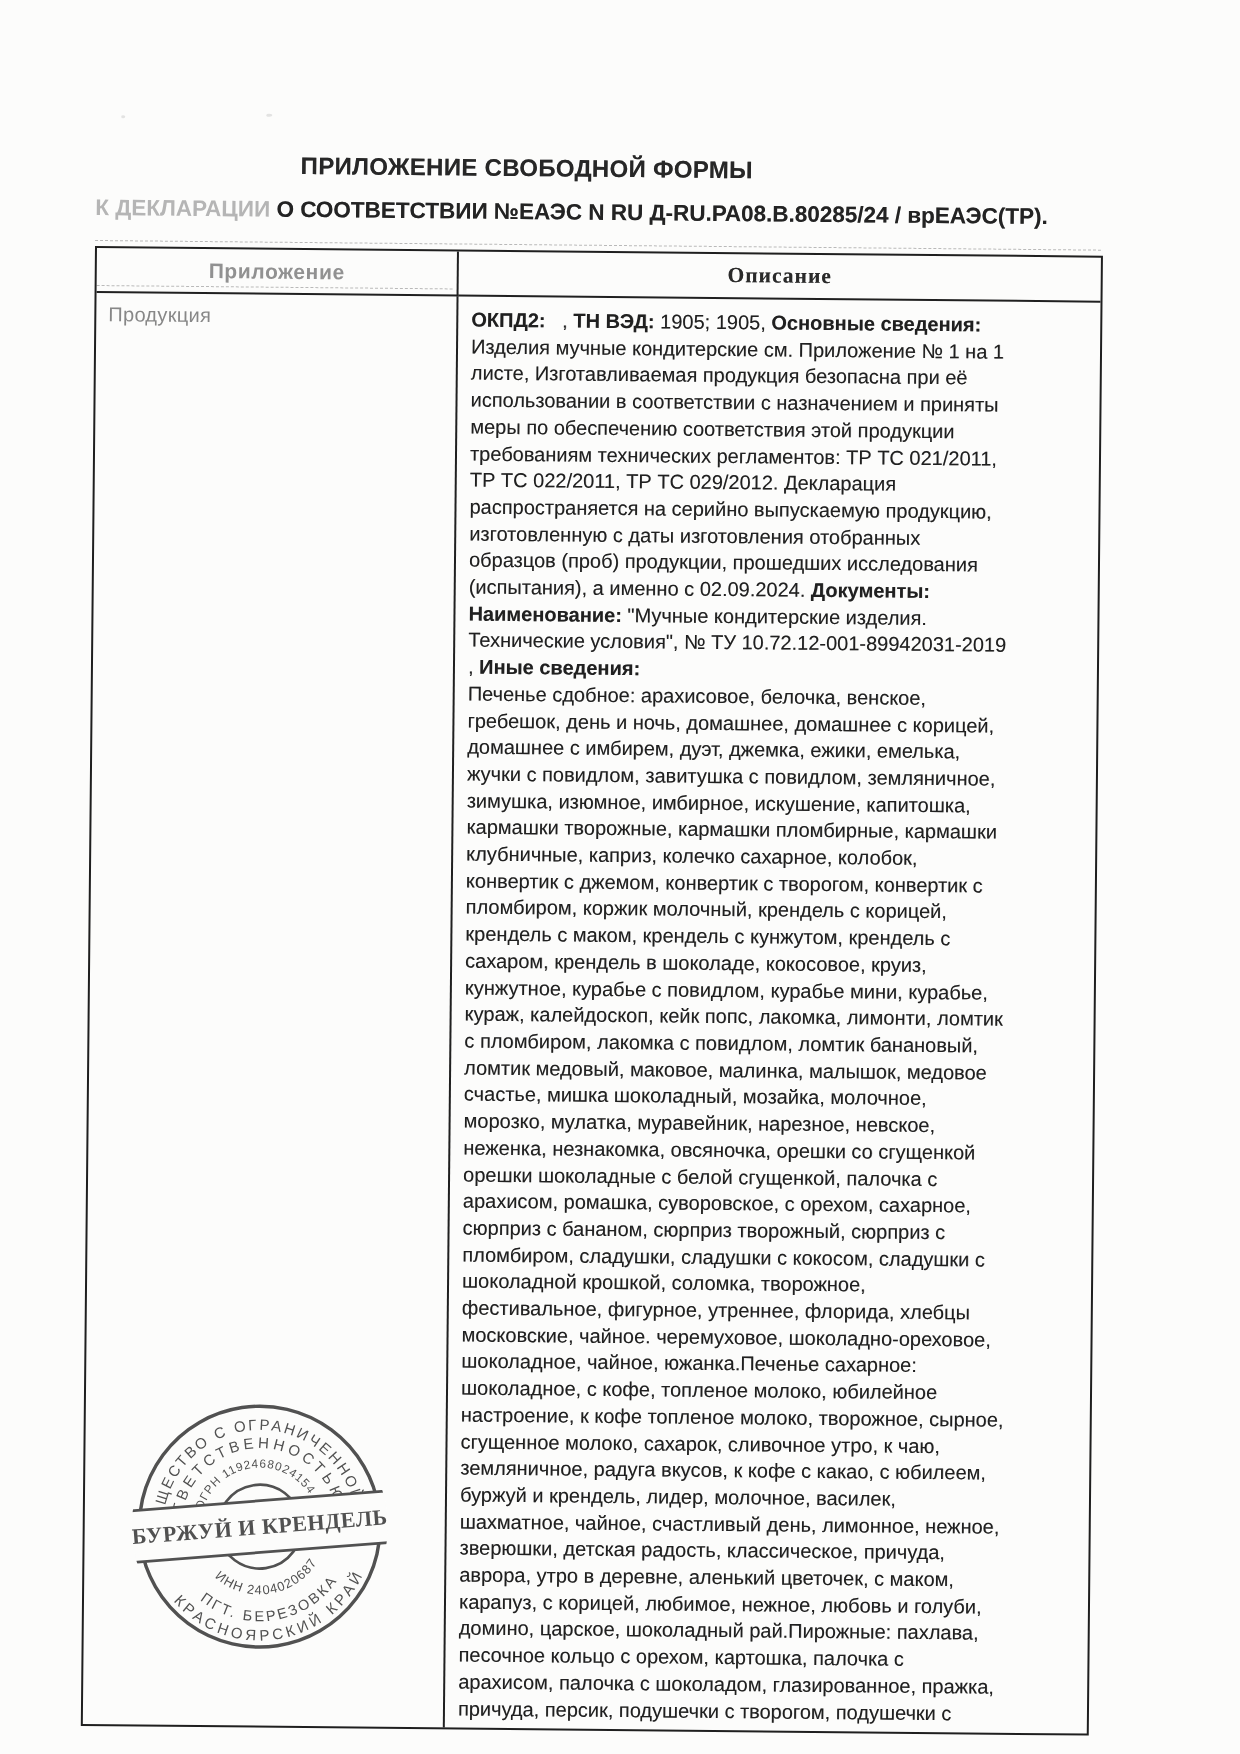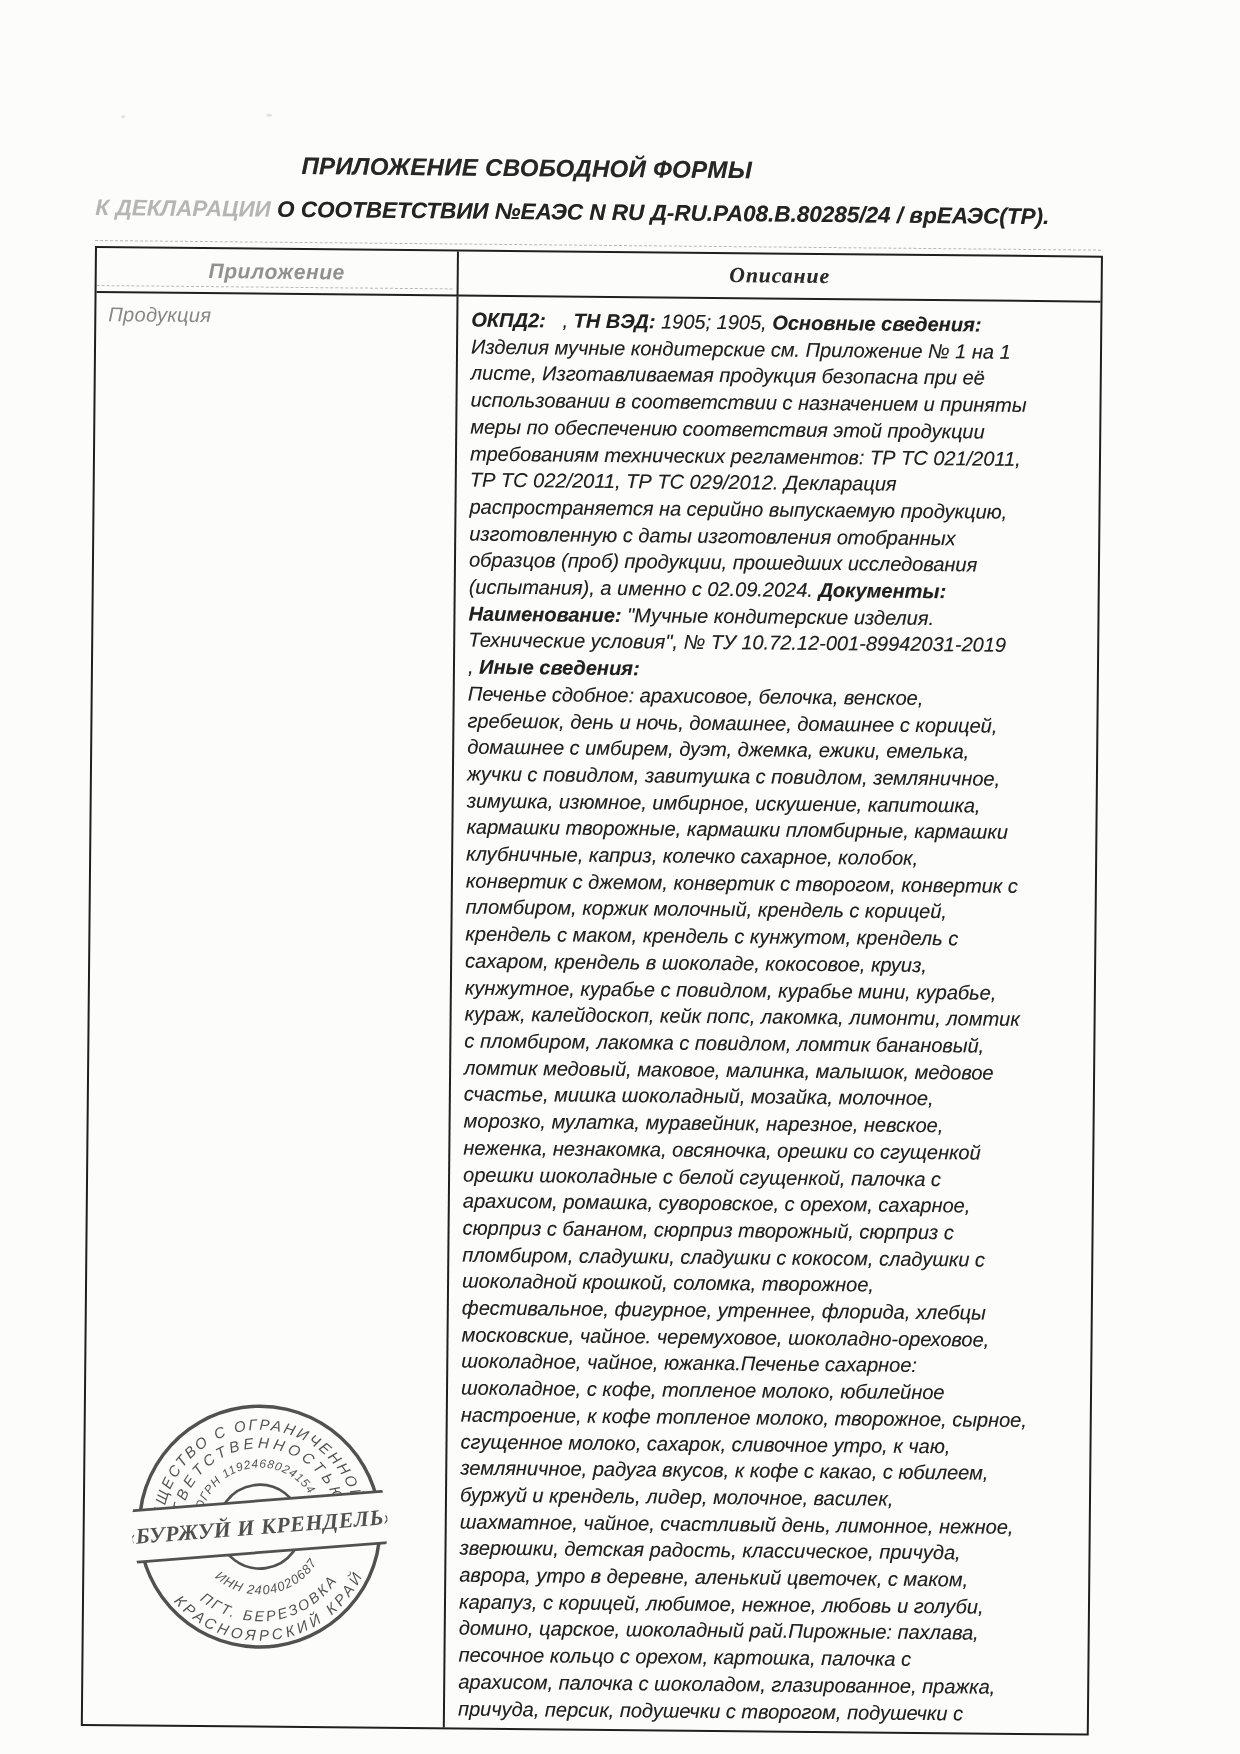--- a/index.html
+++ b/index.html
@@ -1,17 +1,17 @@
 <!DOCTYPE html>
 <html><head>
 <meta charset="utf-8">
 <style>
   html,body{margin:0;padding:0;background:#e8e8e8;}
   .sheet{position:relative;width:1240px;height:1754px;background:#fcfcfb;overflow:hidden;
-         font-family:"Liberation Sans",sans-serif;color:#1e1e1e;font-style:italic;}
+         font-family:"Liberation Sans",sans-serif;color:#1e1e1e;}
   .rot{position:absolute;left:0;top:0;width:1240px;height:1754px;
        transform:rotate(0.55deg);transform-origin:95px 246px;}
   .title1{position:absolute;left:95px;top:150px;width:862px;text-align:center;
           font-weight:bold;font-size:24px;letter-spacing:0.3px;color:#272727;
           text-shadow:0 0 0.5px rgba(40,40,40,.5);}
   .title2{position:absolute;left:95px;top:195px;width:1100px;white-space:nowrap;
           font-weight:bold;font-size:22.5px;color:#232323;
           text-shadow:0 0 0.5px rgba(40,40,40,.45);}
   .title2 .fade{color:#a9a9a9;text-shadow:none;opacity:.85;}
   .echo{position:absolute;border-top:1px dashed #b9b9b9;}

